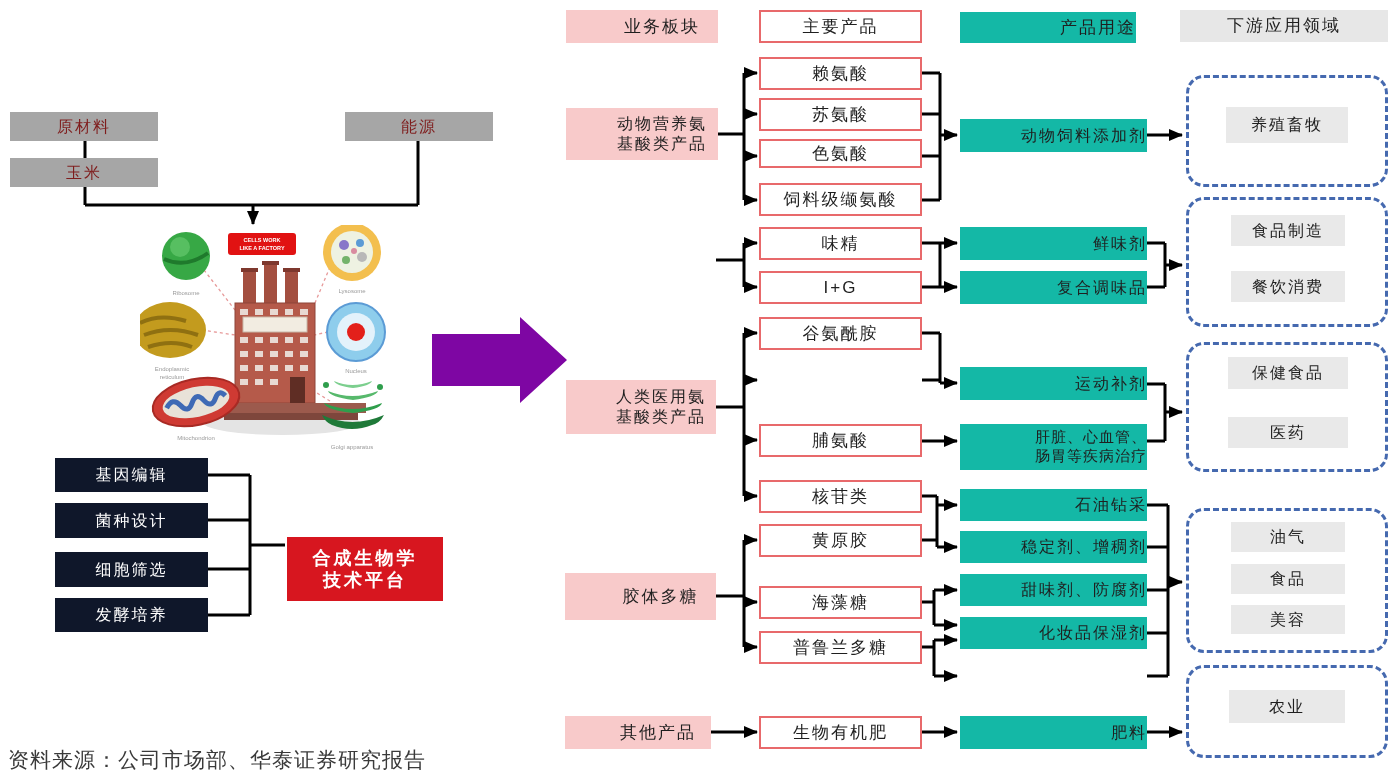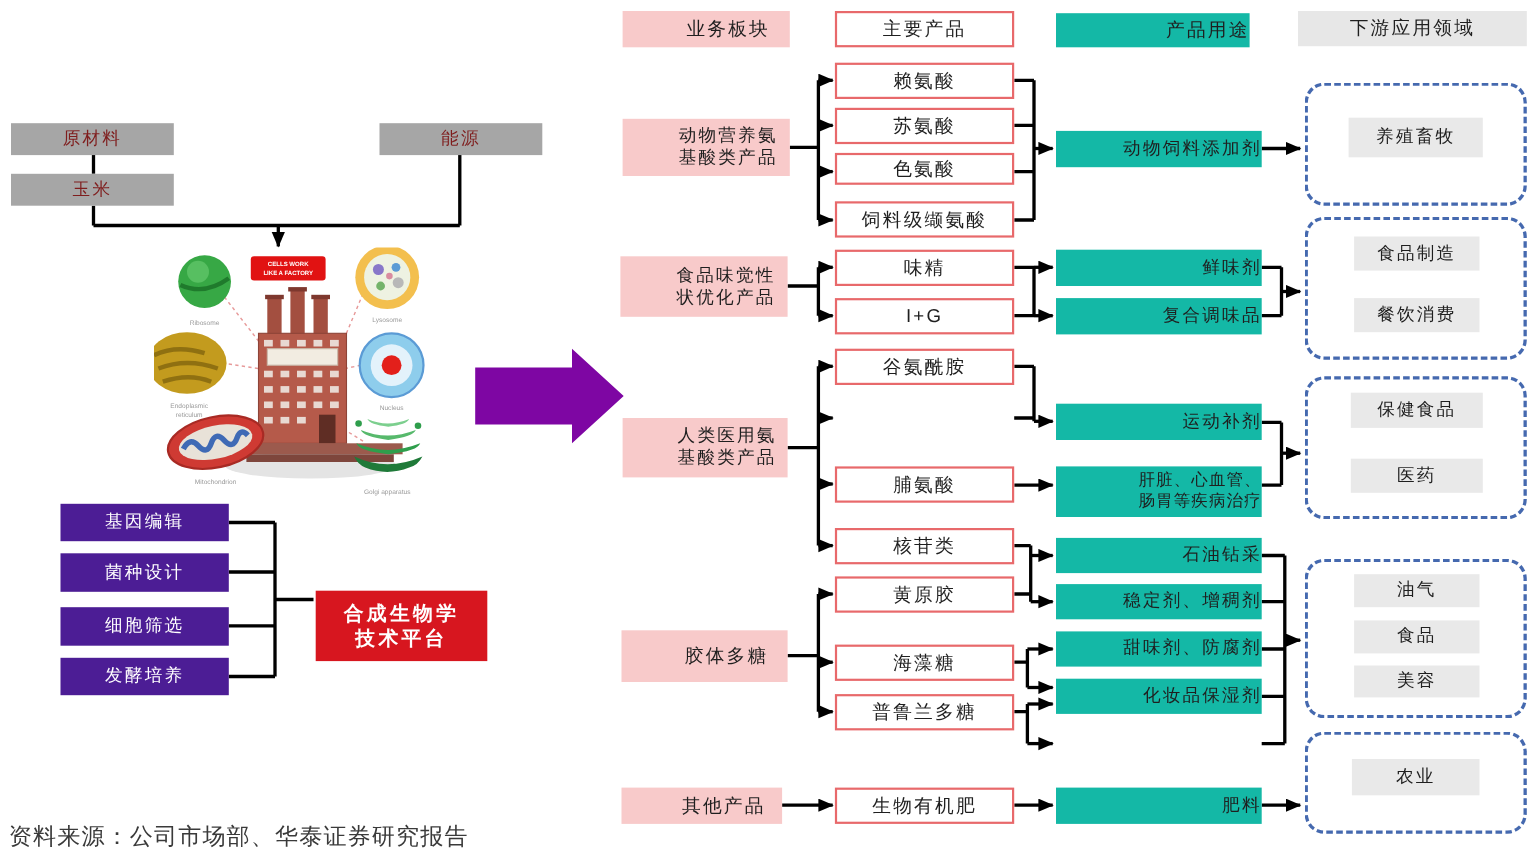--- a/index.html
+++ b/index.html
@@ -11,21 +11,21 @@
     position:absolute;box-sizing:border-box;display:flex;flex-direction:column;
     align-items:center;justify-content:center;text-align:center;line-height:1.25;
     letter-spacing:2px;font-size:17px;
   }
   .pink{background:#f8caca;padding-left:40px;}
   .prod{background:#ffffff;border:2px solid #e8696b;}
   .blue{background:#14b8a6;align-items:flex-end;}
   .hdr-gray{background:#e7e7e7;}
   .app-gray{background:#e9e9e9;font-size:16px;}
   .mat{background:#a6a6a6;color:#7f1d1d;font-size:16px;}
-  .redfill{background:#4c1d95;color:#ffffff;font-size:16px;}
+  .redfill{background:#0f172a;color:#ffffff;font-size:16px;}
   .platform{background:#d7161f;color:#ffffff;font-size:18px;font-weight:bold;letter-spacing:3px;margin-top:24px;}
   .dashedbox{
     position:absolute;box-sizing:border-box;border:3px dashed #4569af;
     border-radius:18px;background:#ffffff;
   }
   .small2{font-size:15px;letter-spacing:1px;}
   svg{position:absolute;left:0;top:0;}
   .src{
     position:absolute;left:8px;top:746px;font-size:21px;color:#3a3a3a;letter-spacing:1px;
   }
@@ -241,24 +241,20 @@
       <span>产品用途</span>
     </div>
 <div class="bx hdr-gray" style="left:1180px;top:10px;width:208px;height:32px">
       <span>下游应用领域</span>
     </div>
 
 <div class="bx pink" style="left:566px;top:108px;width:152px;height:52px;font-size:16px">
   <span>动物营养氨</span>
       <span>基酸类产品</span>
 </div>
-<div class="bx pink" style="left:564px;top:233px;width:152px;height:55px;font-size:16px">
-  <span>食品味觉性</span>
-      <span>状优化产品</span>
-</div>
 <div class="bx pink" style="left:566px;top:380px;width:150px;height:54px;font-size:16px">
   <span>人类医用氨</span>
       <span>基酸类产品</span>
 </div>
 <div class="bx pink" style="left:565px;top:573px;width:151px;height:47px">
   <span>胶体多糖</span>
 </div>
 <div class="bx pink" style="left:565px;top:716px;width:146px;height:33px">
   <span>其他产品</span>
 </div>

